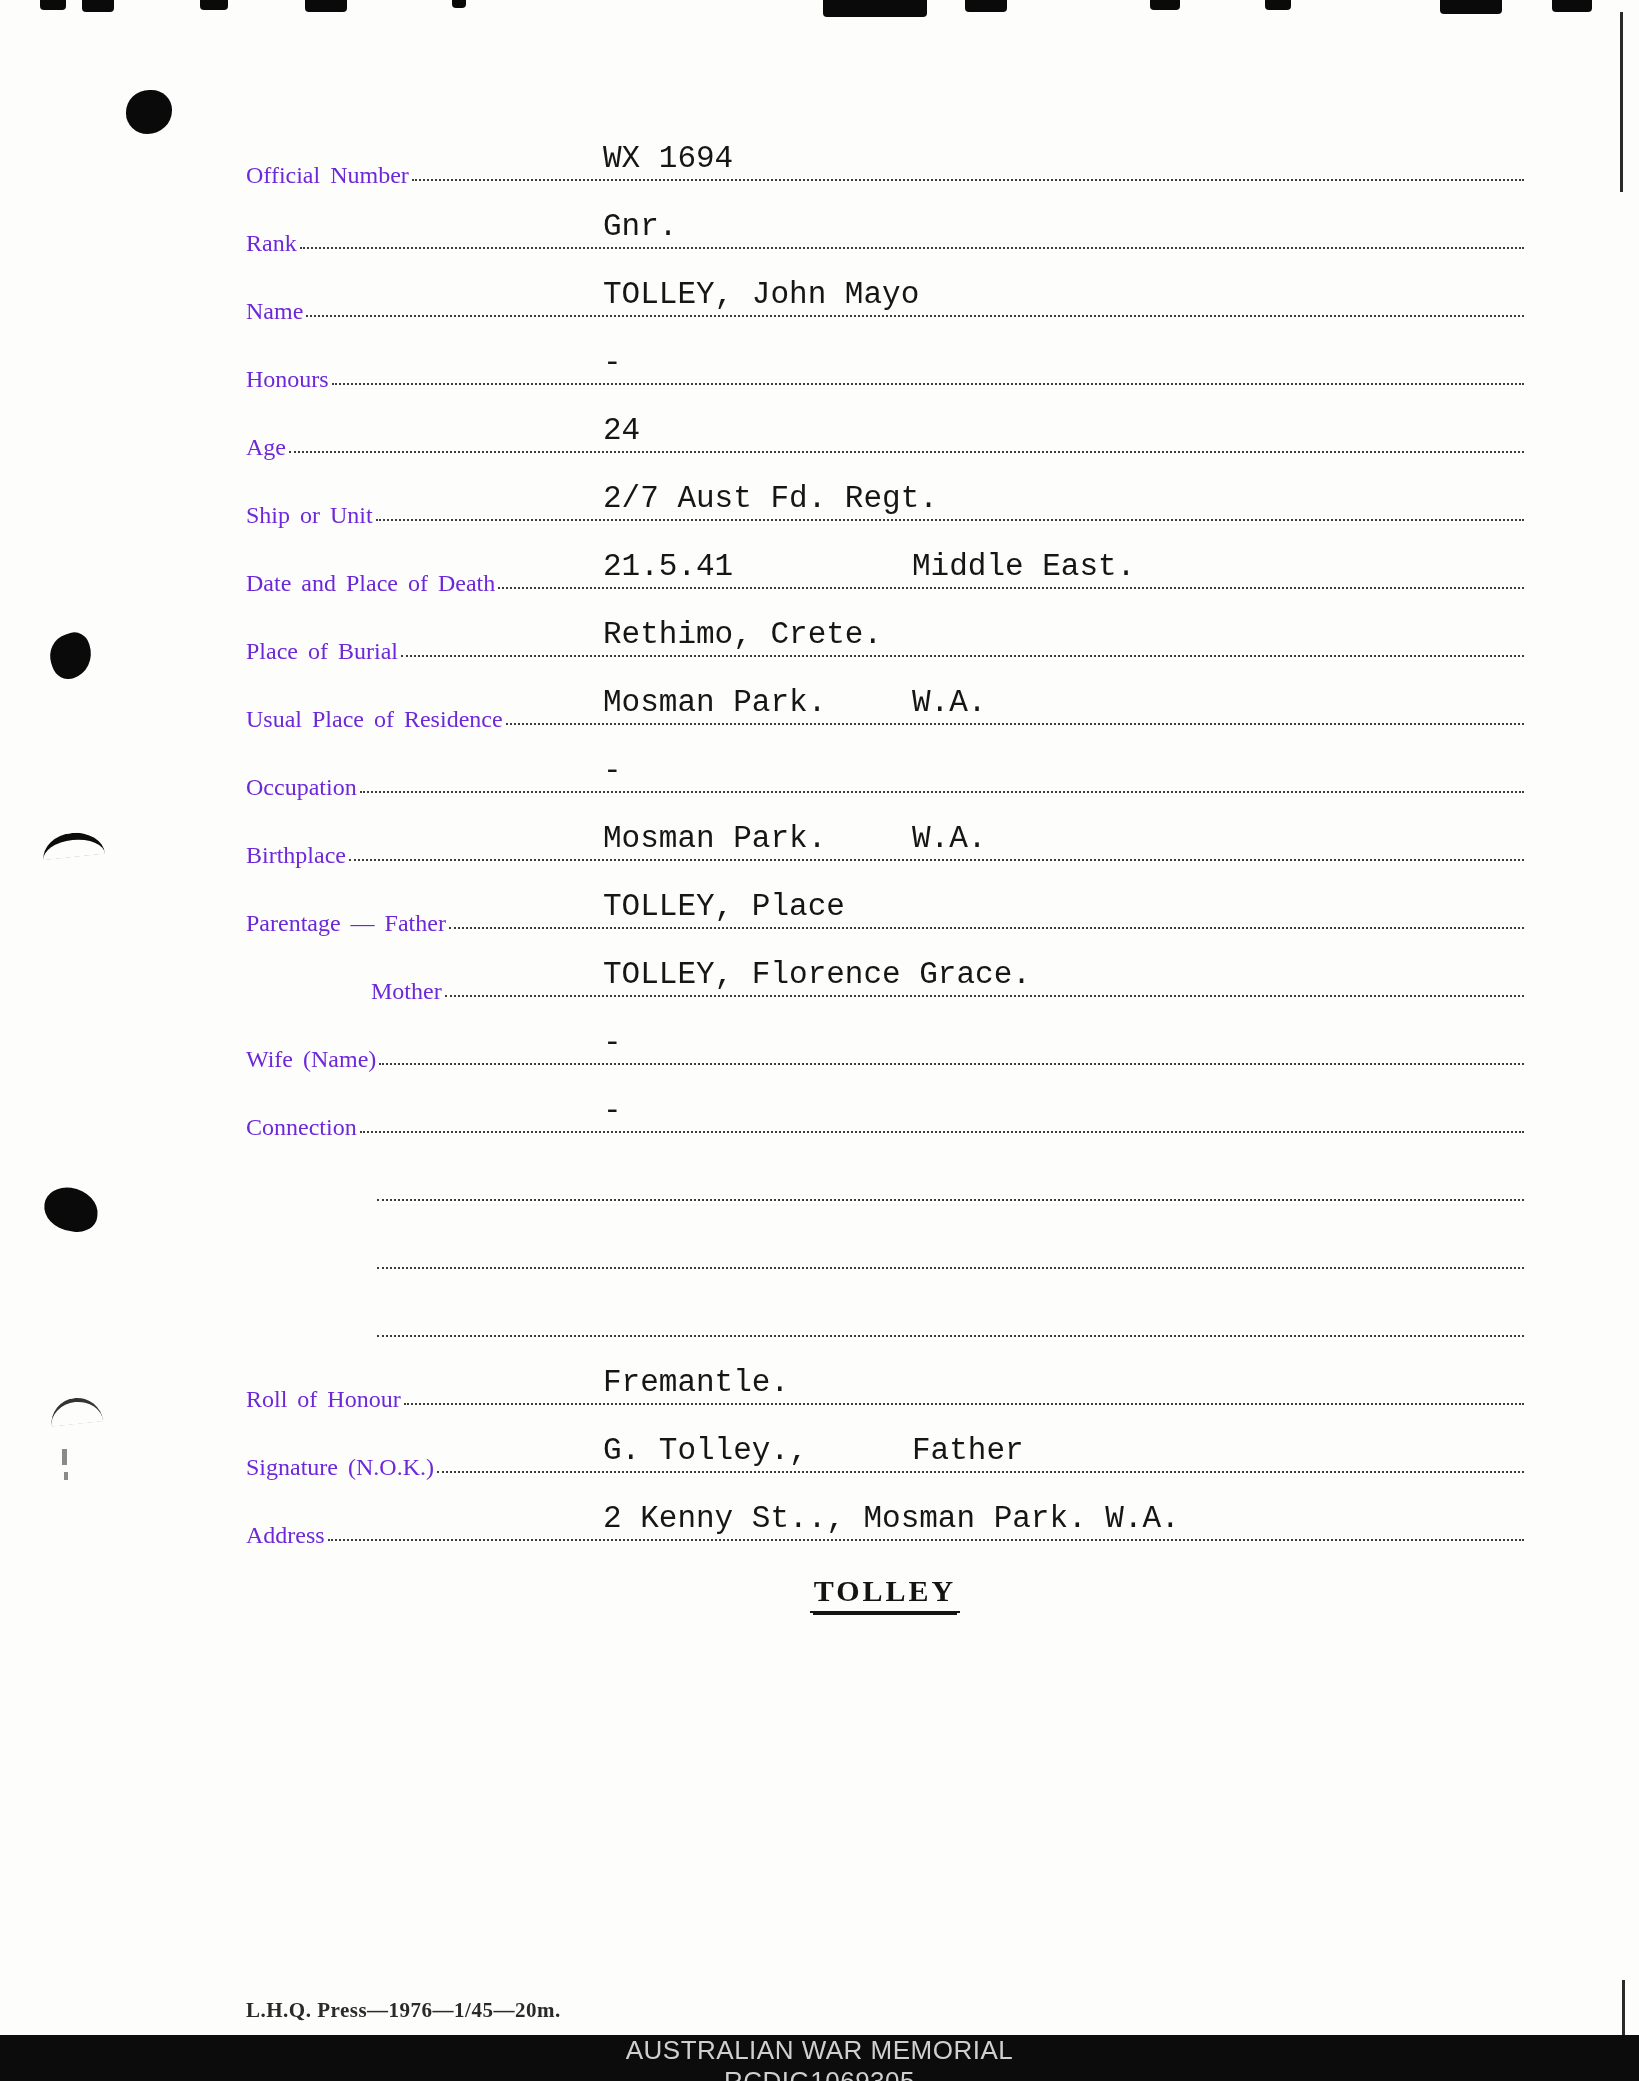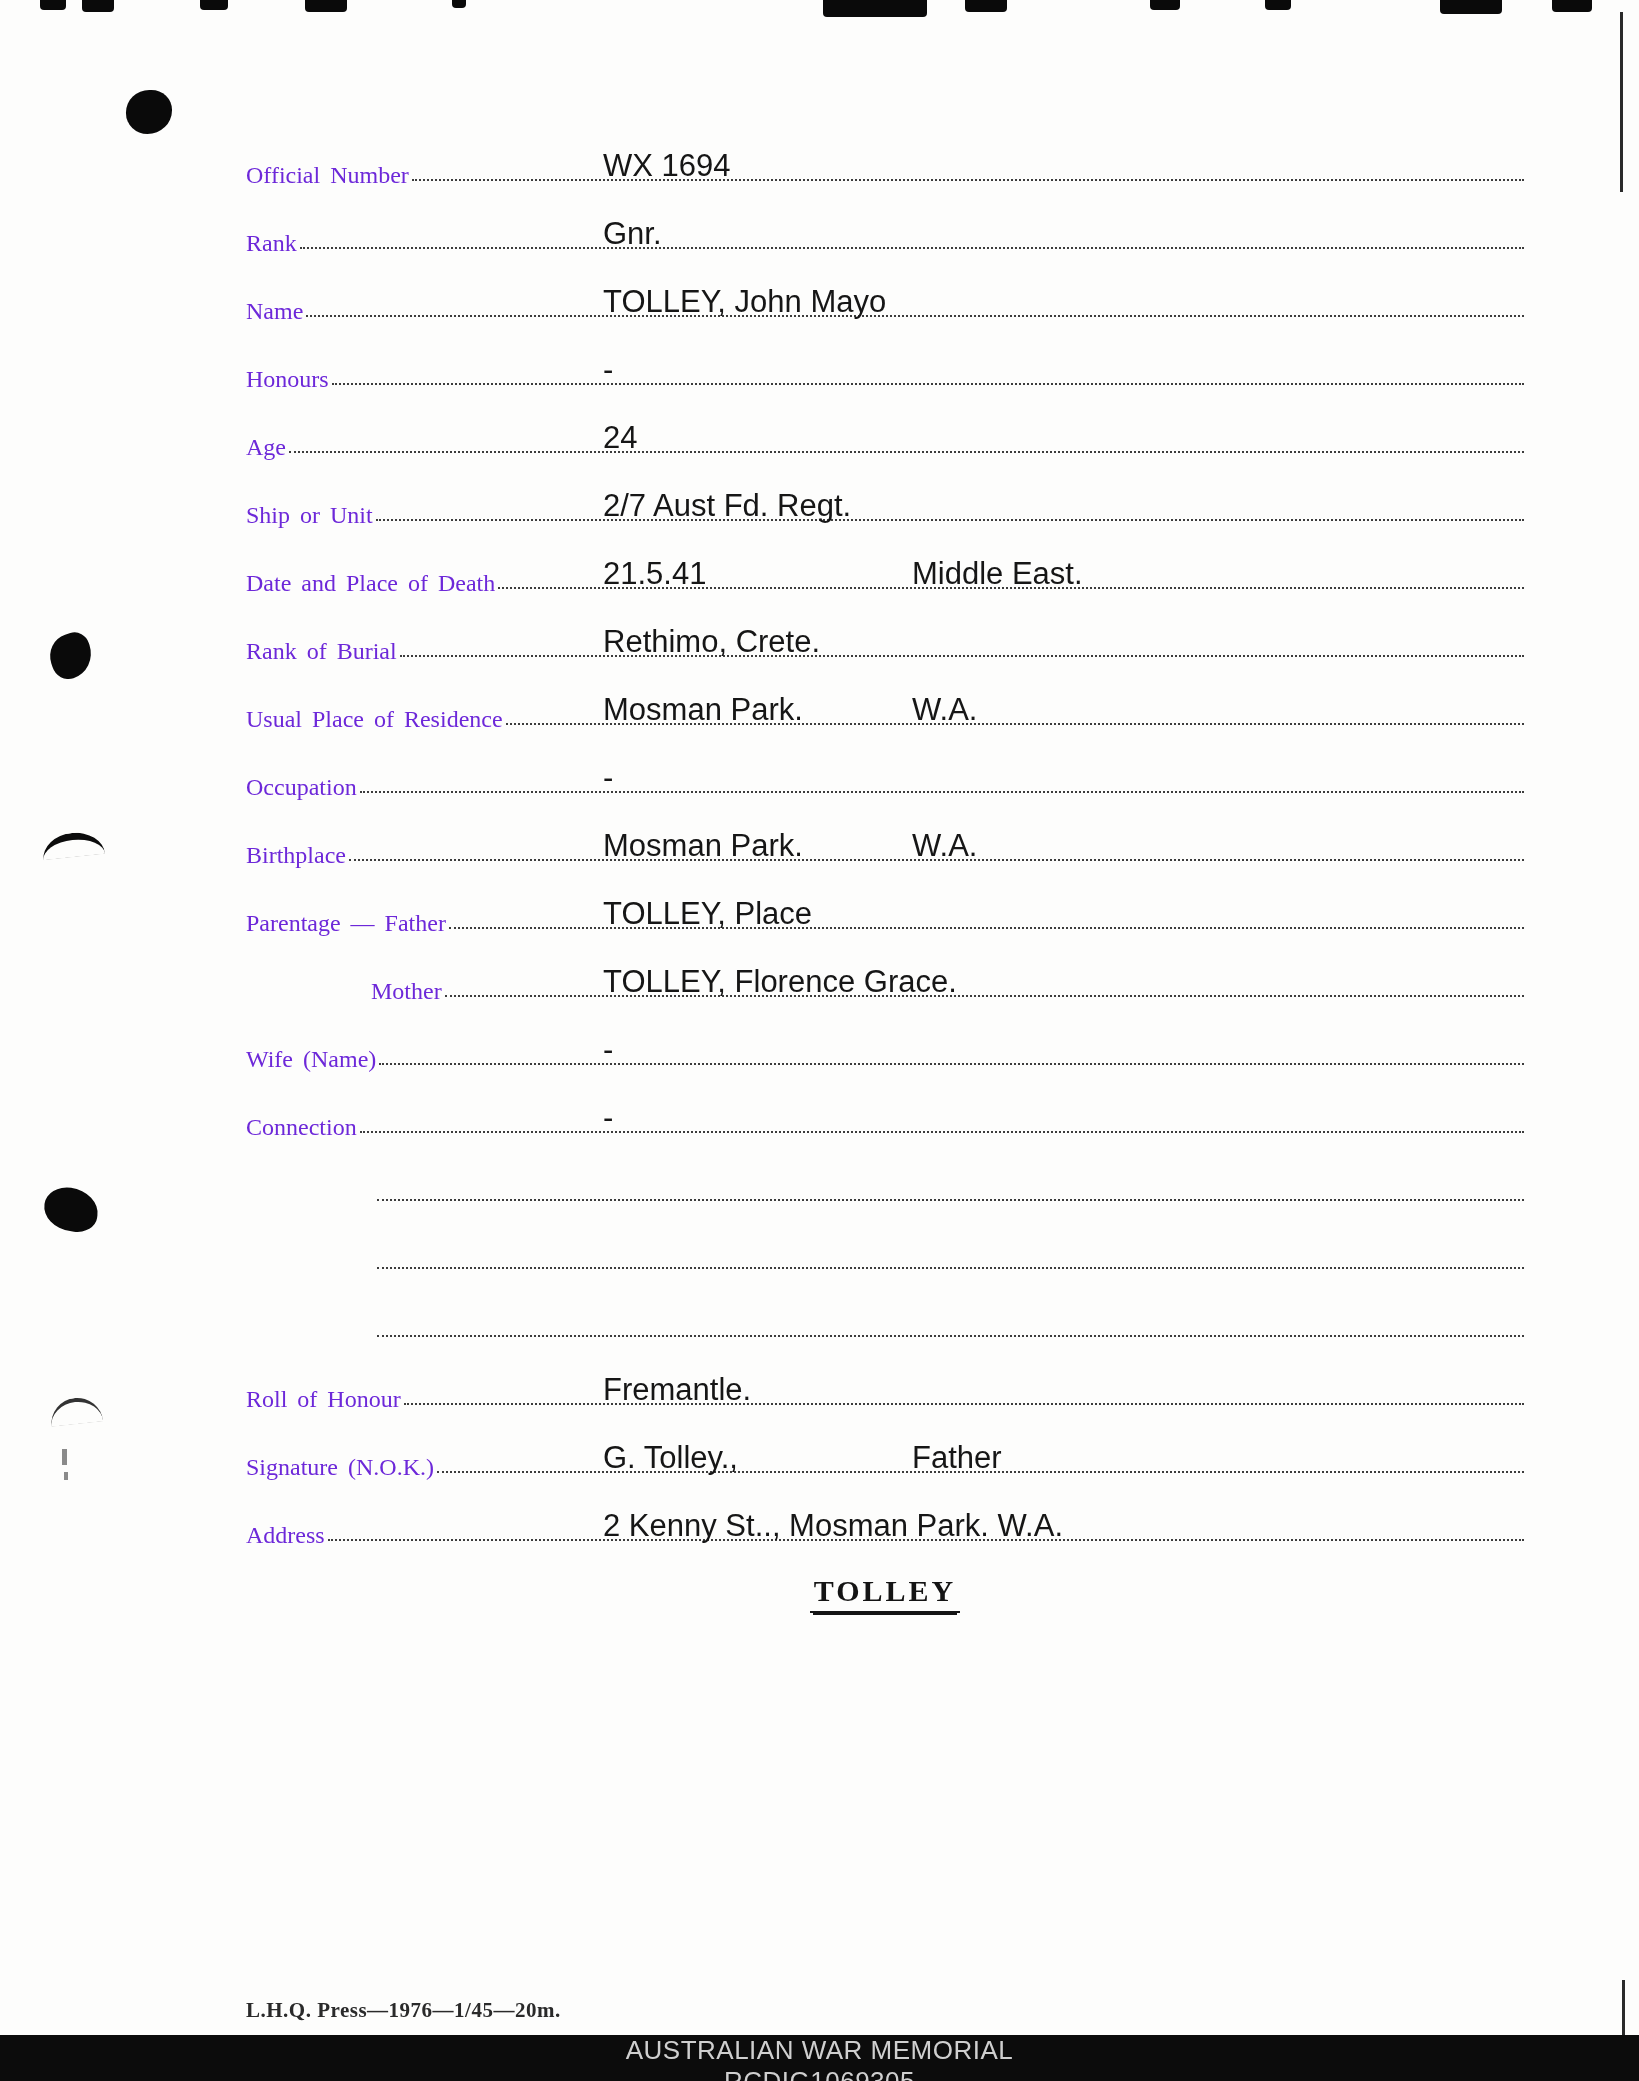--- a/index.html
+++ b/index.html
@@ -39,22 +39,22 @@
     word-spacing: 4px;
   }
   .leader {
     flex: 1;
     border-bottom: 2px dotted #3c3c3c;
     margin-bottom: 7px;
     min-width: 20px;
   }
   .value, .value2 {
     position: absolute;
-    bottom: 4px;
-    font-family: Liberation Sans, sans-serif;
+    bottom: 12px;
+    font-family: Liberation Mono, monospace;
     font-size: 31px;
     letter-spacing: 0px;
     white-space: nowrap;
     color: #161616;
   }
   .value  { left: 357px; }
   .value2 { left: 666px; }
   .row.indent .label { padding-left: 125px; text-align: right; }
   .row.blank .leader { margin-left: 128px; }
 
@@ -209,21 +209,21 @@
 
 
   <div class="row">
     <span class="label">Date and Place of Death</span>
     <span class="leader"></span>
     <span class="value">21.5.41</span>
     <span class="value2">Middle East.</span>
   </div>
 
   <div class="row">
-    <span class="label">Rank of Burial</span>
+    <span class="label">Place of Burial</span>
     <span class="leader"></span>
     <span class="value">Rethimo, Crete.</span>
 
   </div>
 
   <div class="row">
     <span class="label">Usual Place of Residence</span>
     <span class="leader"></span>
     <span class="value">Mosman Park.</span>
     <span class="value2">W.A.</span>

